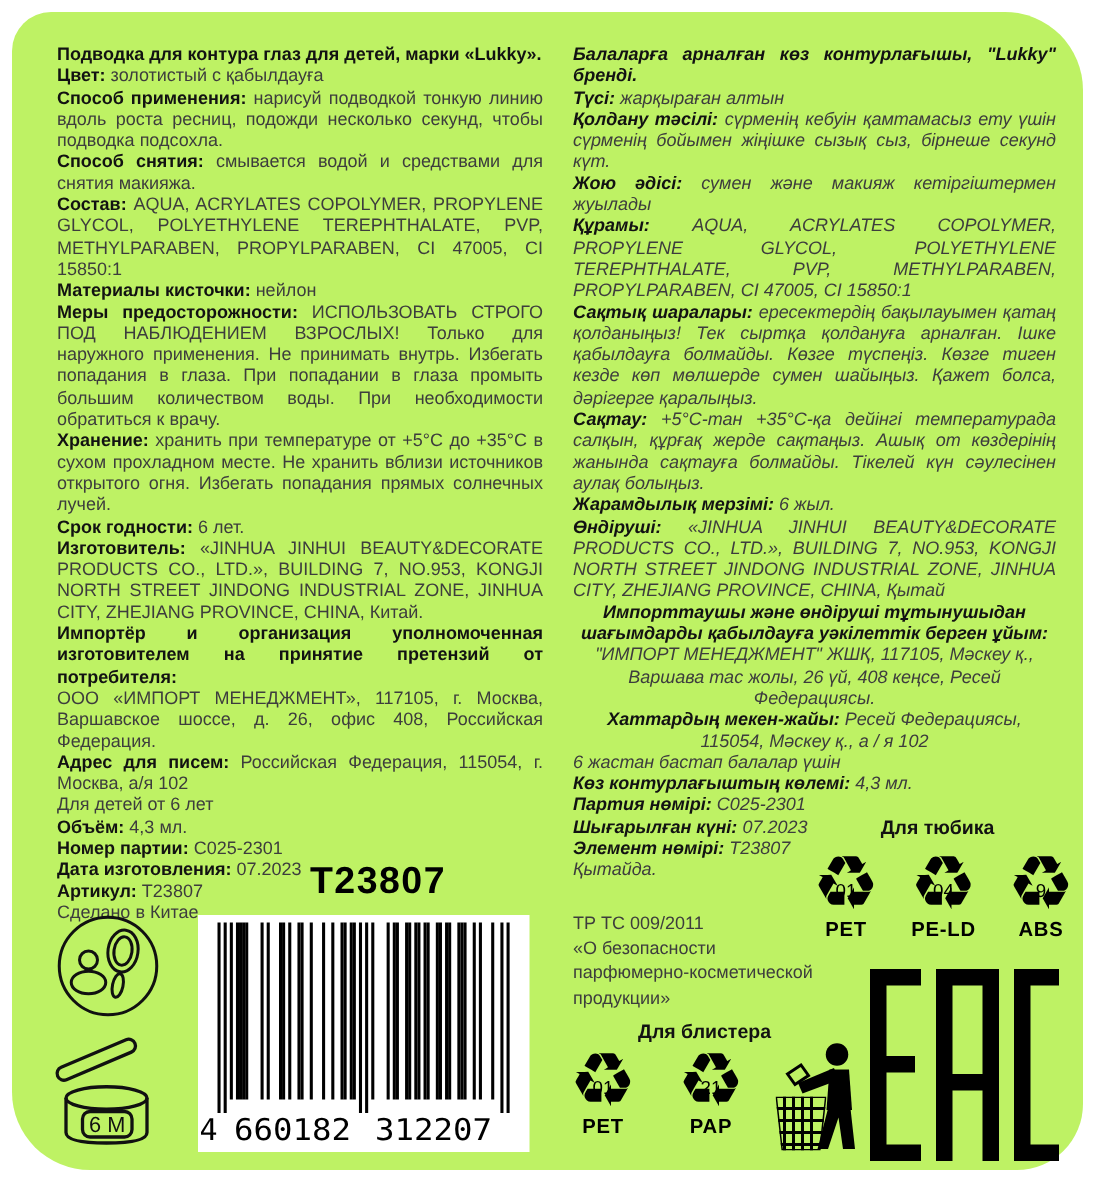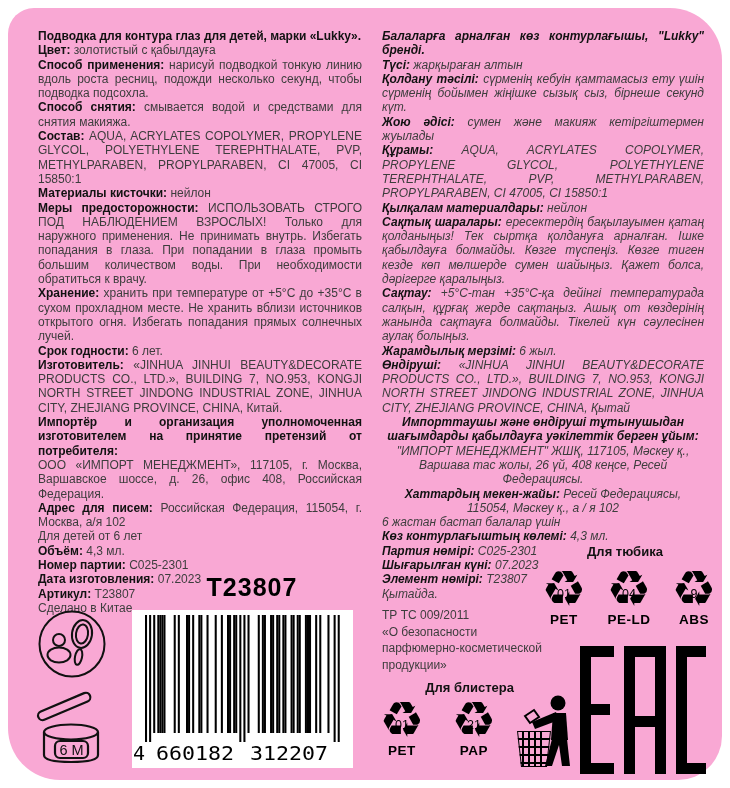--- a/index.html
+++ b/index.html
@@ -1,17 +1,17 @@
 <!DOCTYPE html>
 <html><head>
 <meta charset="utf-8">
 <style>
   html,body{margin:0;padding:0;width:730px;height:788px;background:#ffffff;overflow:hidden;
             font-family:"Liberation Sans",sans-serif;}
-  .sheet{position:absolute;left:8px;top:8px;width:714px;height:772px;background:#f9a8d4;
+  .sheet{position:absolute;left:8px;top:8px;width:714px;height:772px;background:#bef264;
          border-radius:26px 52px 44px 52px;}
   
   .col{position:absolute;top:21px;font-size:12px;line-height:14.3px;color:#3d3d3d;}
   .col b{color:#121212;}
   .col.left{left:30px;width:324px;}
   .col.right{left:374px;width:322px;font-style:italic;}
   .para{margin:0;text-align:justify;}
   .para.left{text-align:center;}
   
   .article{position:absolute;left:126px;top:565px;width:236px;text-align:center;
@@ -60,21 +60,20 @@
       <p class="para"><b>Дата изготовления:</b> <span>07.2023</span></p>
       <p class="para"><b>Артикул:</b> <span>T23807</span></p>
       <p class="para"><span>Сделано в Китае.</span></p>
     </div>
   <div class="col right" id="col-right">
       <p class="para"><b>Балаларға арналған көз контурлағышы, "Lukky" бренді.</b></p>
       <p class="para"><b>Түсі:</b> <span>жарқыраған алтын</span></p>
       <p class="para"><b>Қолдану тәсілі:</b> <span>сүрменің кебуін қамтамасыз ету үшін сүрменің бойымен жіңішке сызық сыз, бірнеше секунд күт.</span></p>
       <p class="para"><b>Жою әдісі:</b> <span>сумен және макияж кетіргіштермен жуылады</span></p>
       <p class="para"><b>Құрамы:</b> <span>AQUA, ACRYLATES COPOLYMER, PROPYLENE GLYCOL, POLYETHYLENE TEREPHTHALATE, PVP, METHYLPARABEN, PROPYLPARABEN, CI 47005, CI 15850:1</span></p>
-      <p class="para"><b>Қылқалам материалдары:</b> <span>нейлон</span></p>
       <p class="para"><b>Сақтық шаралары:</b> <span>ересектердің бақылауымен қатаң қолданыңыз! Тек сыртқа қолдануға арналған. Ішке қабылдауға болмайды. Көзге түспеңіз. Көзге тиген кезде көп мөлшерде сумен шайыңыз. Қажет болса, дәрігерге қаралыңыз.</span></p>
       <p class="para"><b>Сақтау:</b> <span>+5°С-тан +35°С-қа дейінгі температурада салқын, құрғақ жерде сақтаңыз. Ашық от көздерінің жанында сақтауға болмайды. Тікелей күн сәулесінен аулақ болыңыз.</span></p>
       <p class="para"><b>Жарамдылық мерзімі:</b> <span>6 жыл.</span></p>
       <p class="para"><b>Өндіруші:</b> <span>«JINHUA JINHUI BEAUTY&amp;DECORATE PRODUCTS CO., LTD.», BUILDING 7, NO.953, KONGJI NORTH STREET JINDONG INDUSTRIAL ZONE, JINHUA CITY, ZHEJIANG PROVINCE, CHINA, Қытай</span></p>
       <p class="para left"><b>Импорттаушы және өндіруші тұтынушыдан шағымдарды қабылдауға уәкілеттік берген ұйым:</b></p>
       <p class="para left"><span>"ИМПОРТ МЕНЕДЖМЕНТ" ЖШҚ, 117105, Мәскеу қ., Варшава тас жолы, 26 үй, 408 кеңсе, Ресей Федерациясы.</span></p>
       <p class="para left"><b>Хаттардың мекен-жайы:</b> <span>Ресей Федерациясы, 115054, Мәскеу қ., а / я 102</span></p>
       <p class="para"><span>6 жастан бастап балалар үшін</span></p>
       <p class="para"><b>Көз контурлағыштың көлемі:</b> <span>4,3 мл.</span></p>
       <p class="para"><b>Партия нөмірі:</b> <span>C025-2301</span></p>

